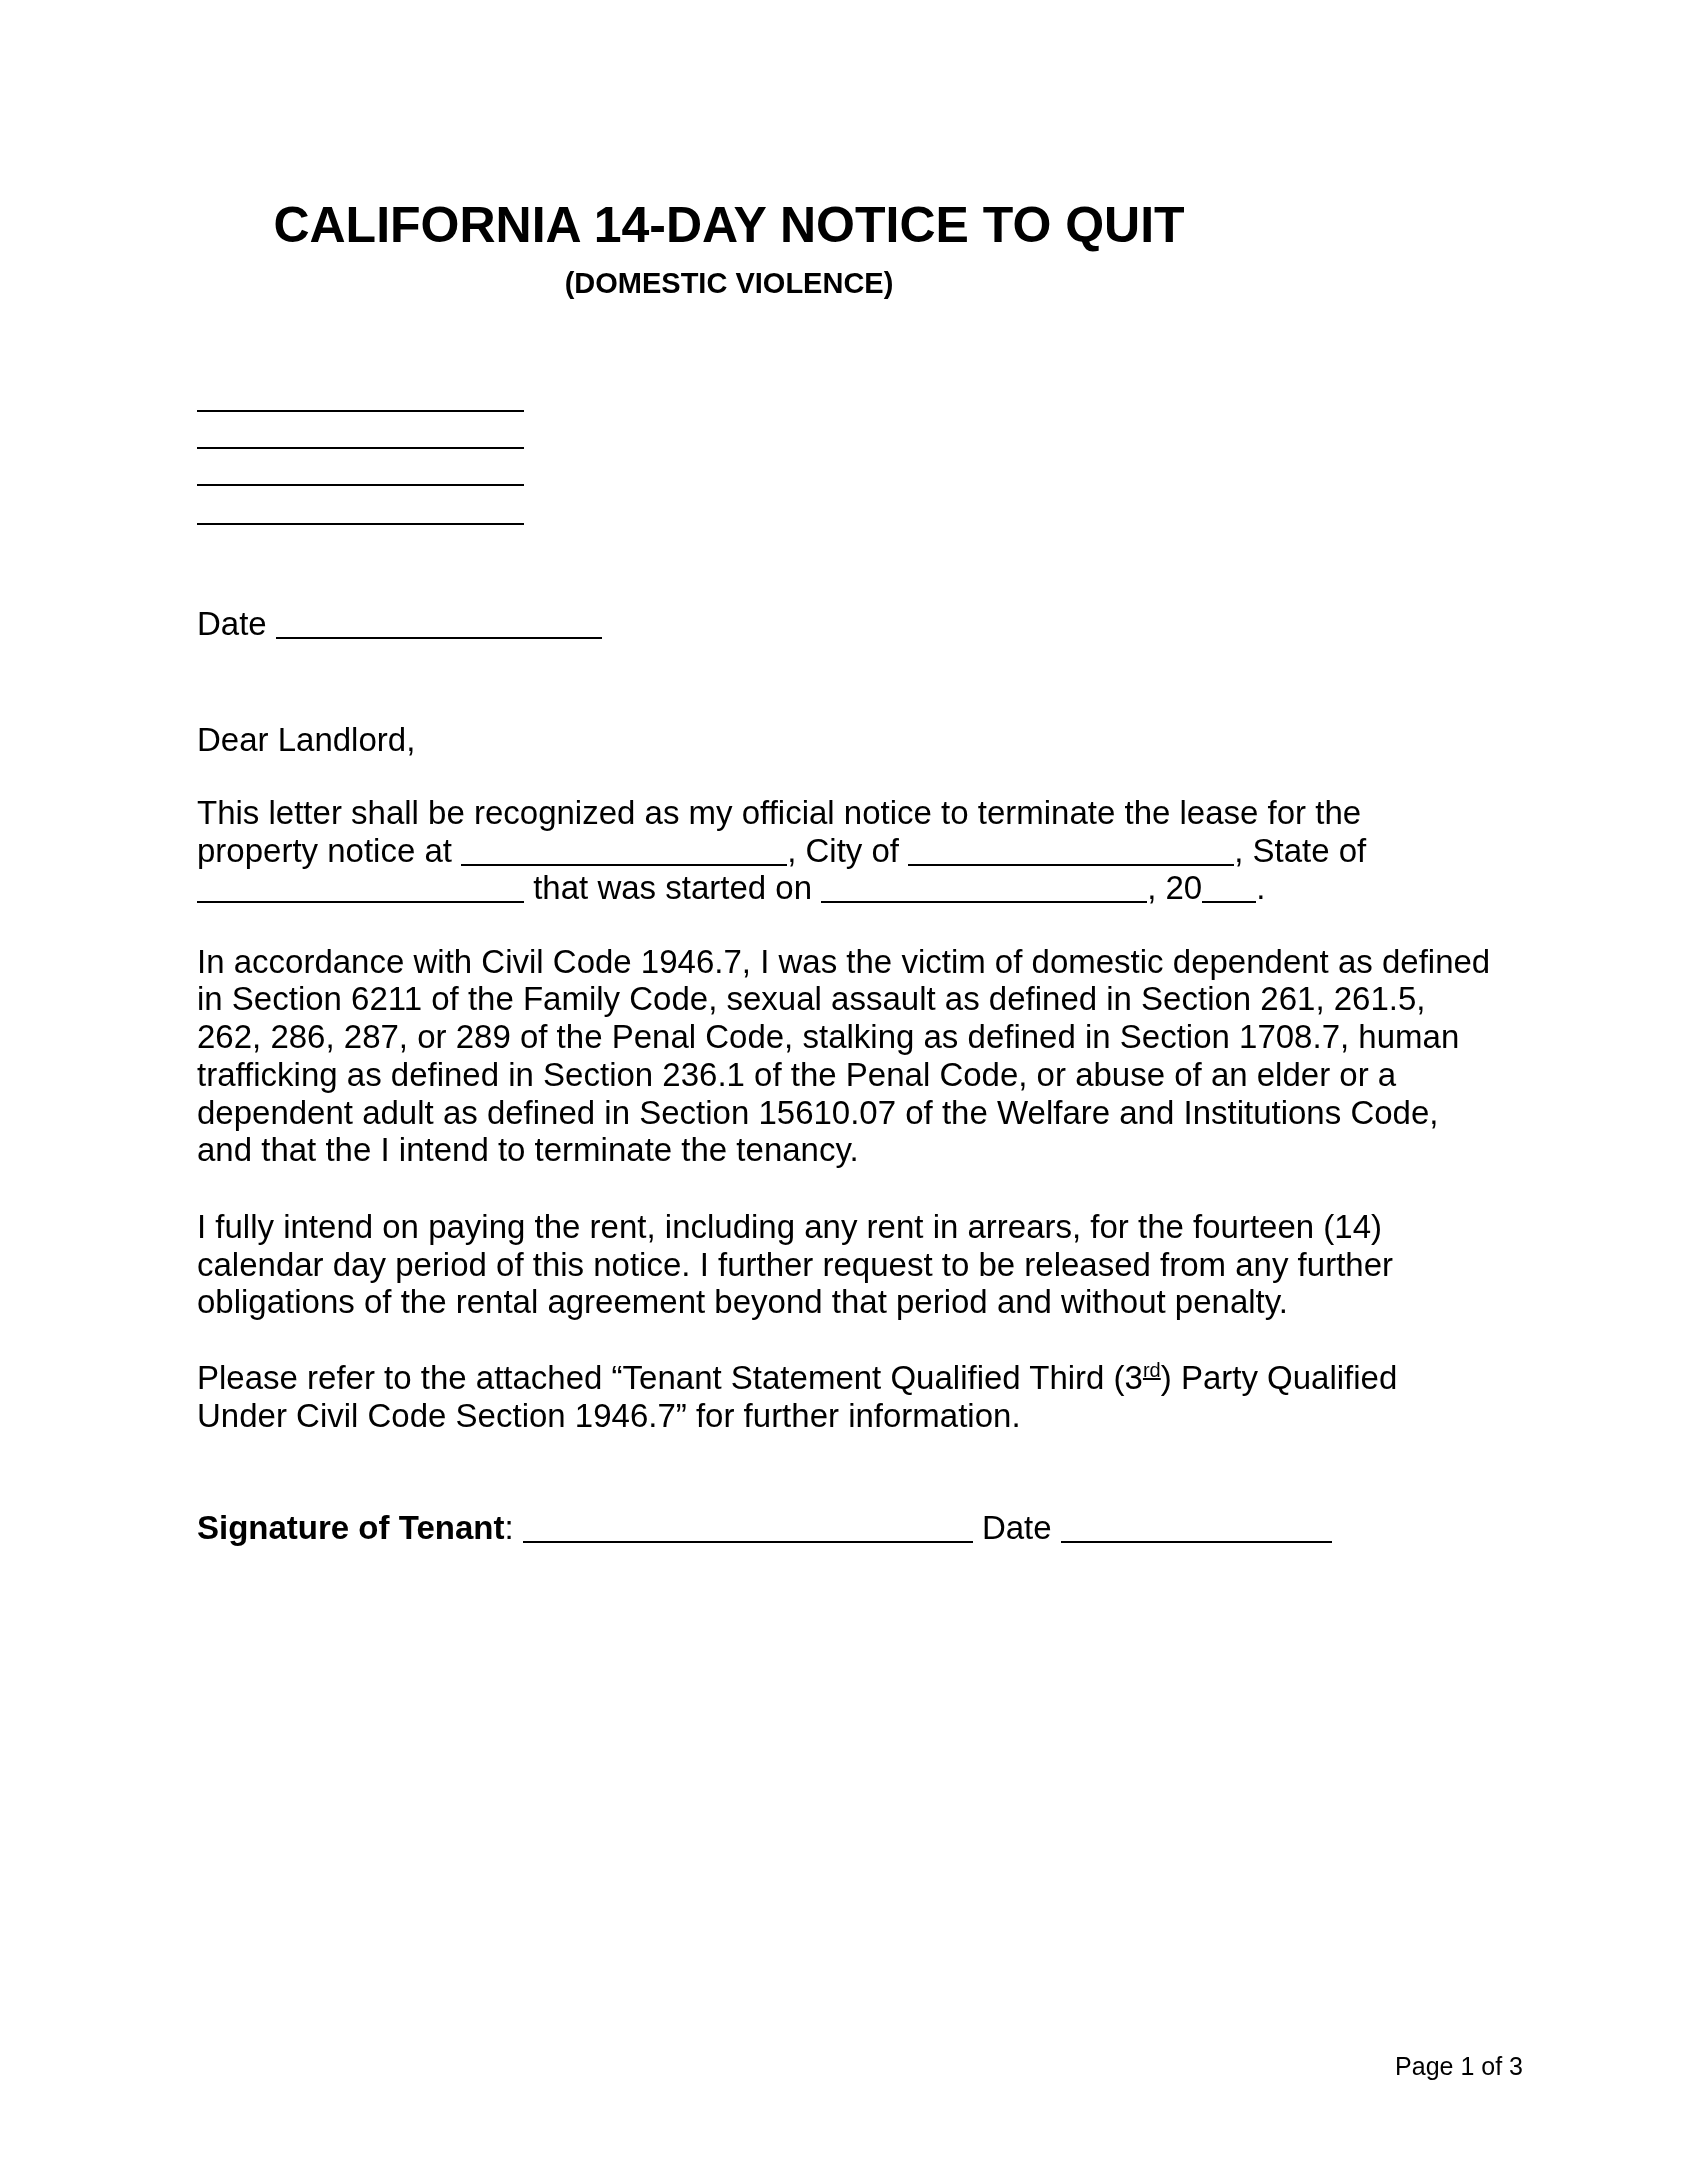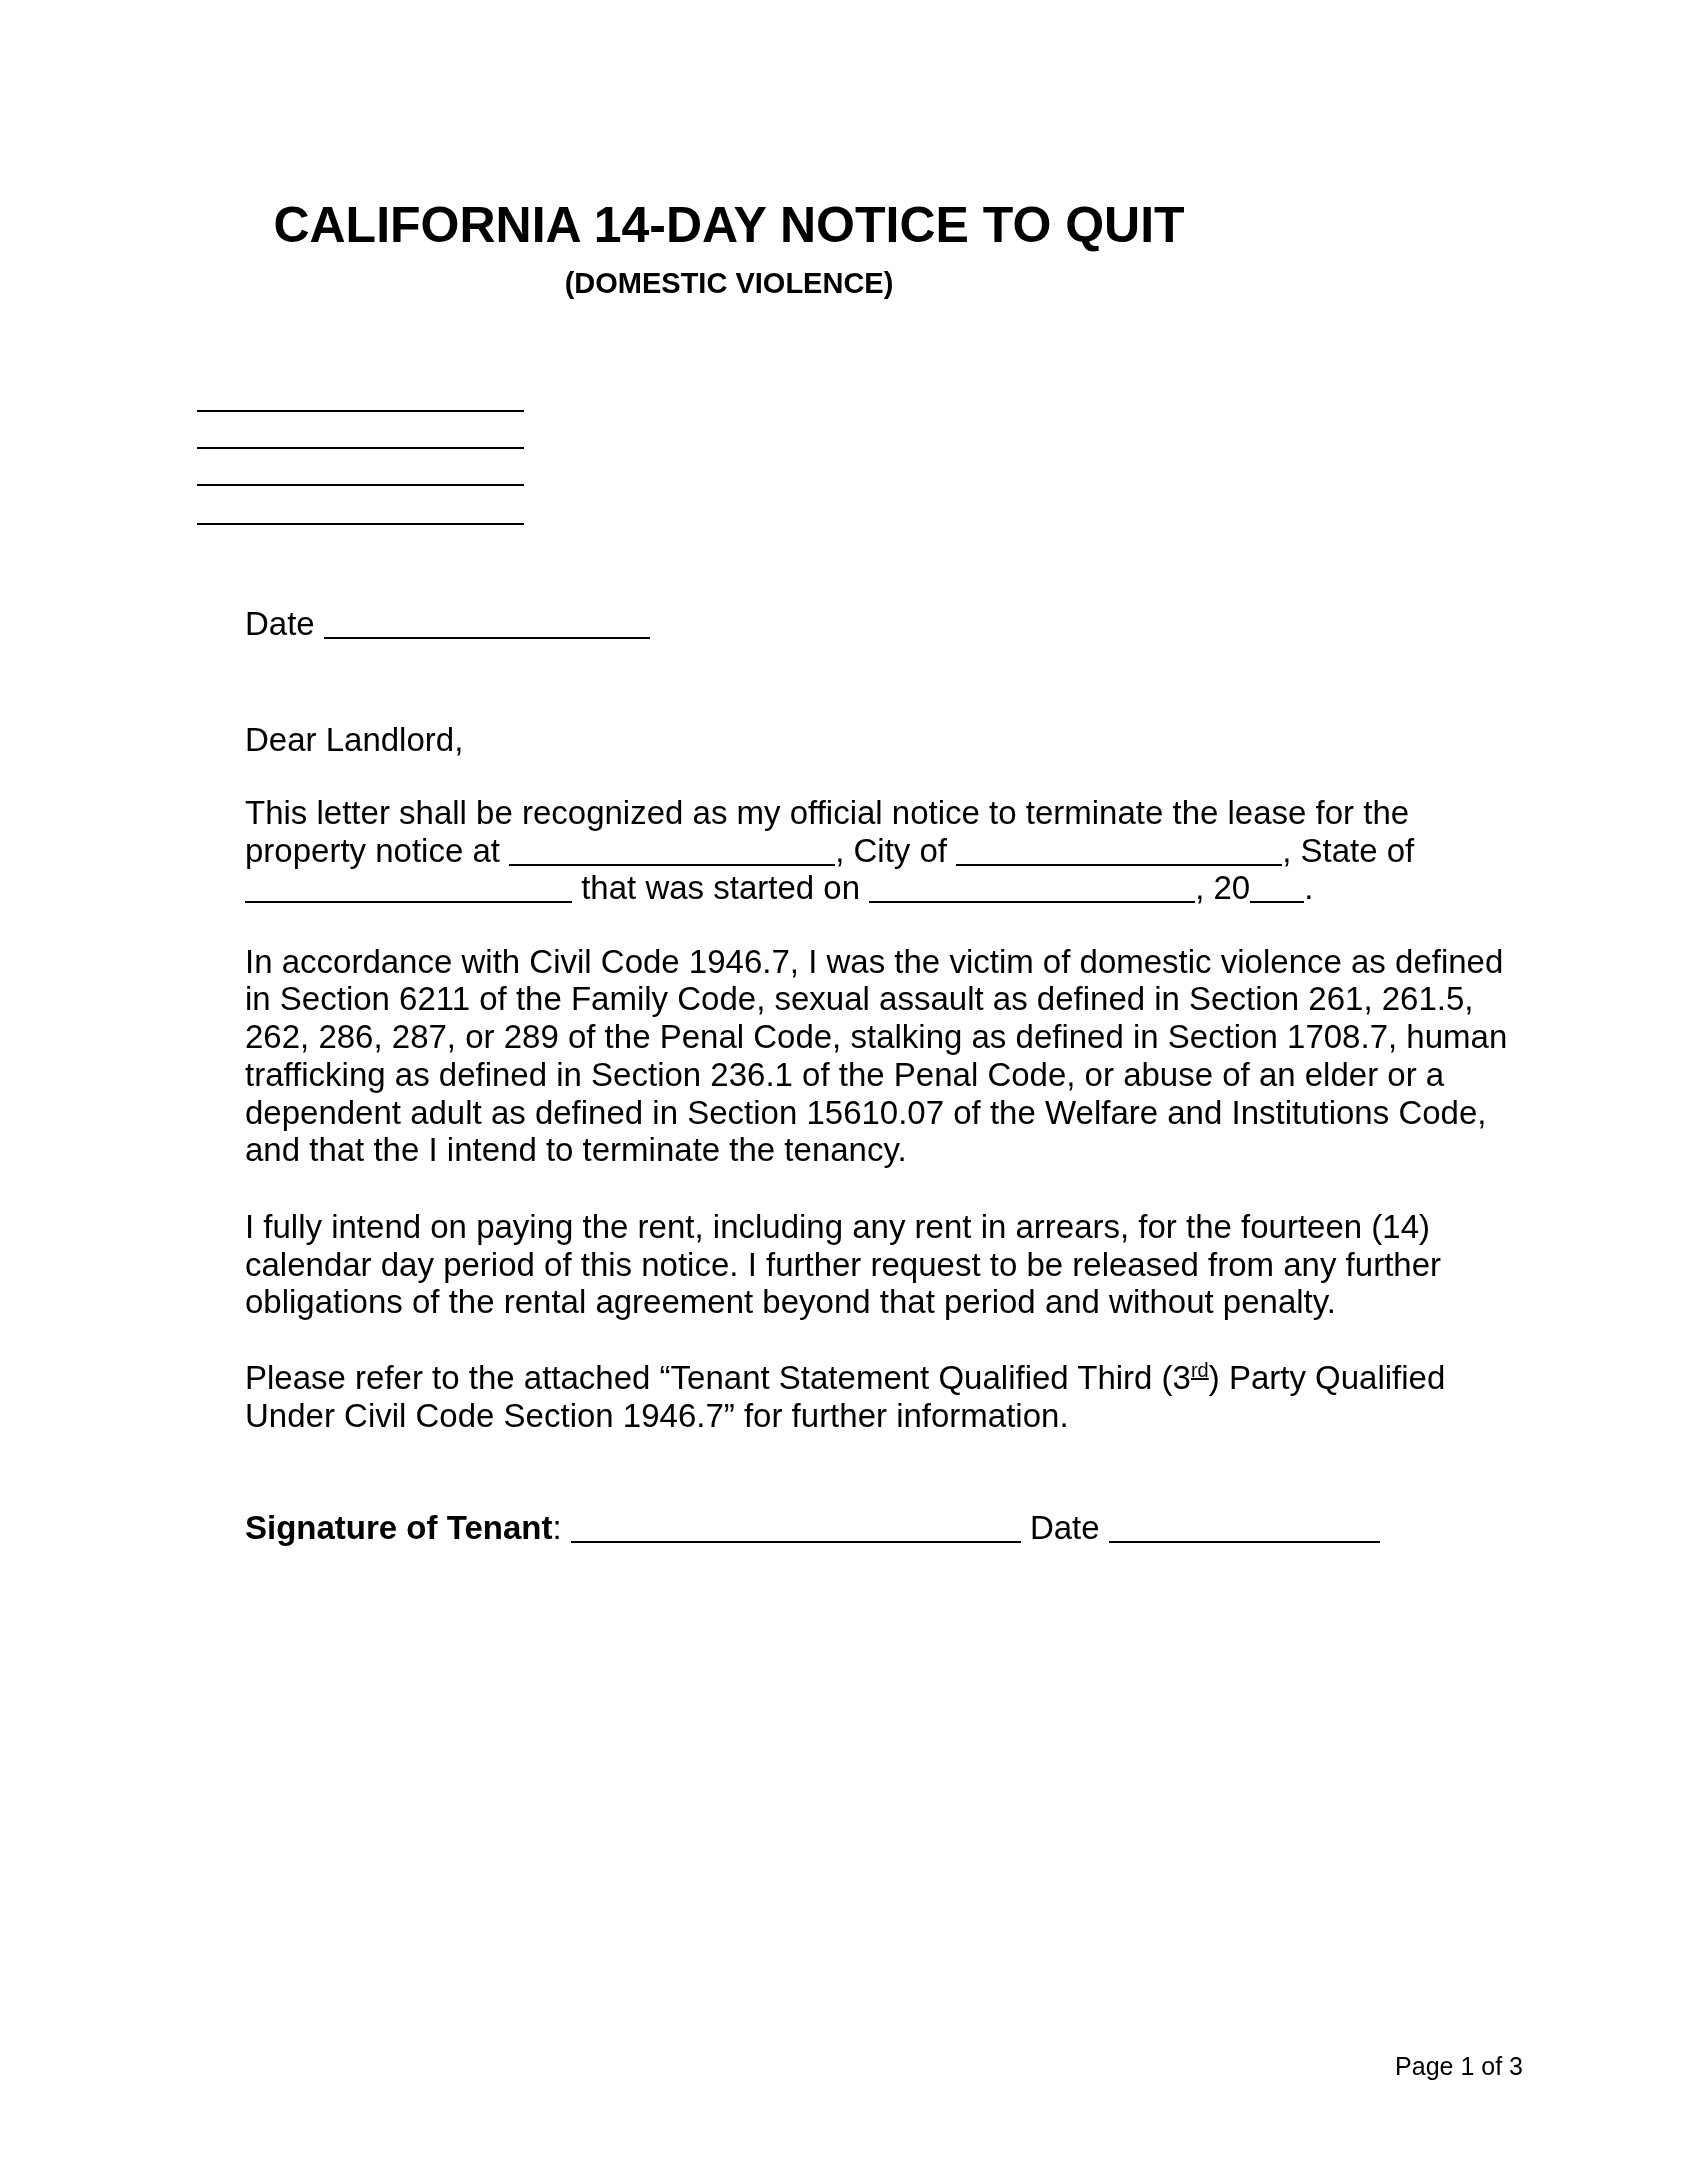--- a/index.html
+++ b/index.html
@@ -3,21 +3,21 @@
 <meta charset="utf-8">
 <style>
   html, body { margin:0; padding:0; background:#ffffff; }
   body { width:1687px; height:2183px; position:relative; overflow:hidden;
          font-family:"Liberation Sans", sans-serif; color:#000; }
   .abs { position:absolute; }
   .title { left:0; width:1458px; text-align:center; font-weight:bold; white-space:nowrap; }
   .t1 { top:193px; font-size:50px; line-height:64px; }
   .t2 { top:258px; font-size:29px; line-height:50px; }
   .addr-line { left:197px; width:327px; height:0; border-top:2.6px solid #000; }
-  .body { font-size:33px; line-height:38px; white-space:nowrap; left:197px;margin-left:48px; }
+  .body { font-size:33px; line-height:38px; white-space:nowrap; left:197px; }
   .blank { display:inline-block; border-bottom:2.6px solid #000; height:26.5px; vertical-align:baseline; margin-bottom:-4px; }
   sup { font-size:20px; line-height:0; vertical-align:super;text-decoration:underline; }
   .footer { font-size:25px; line-height:30px; right:164px; top:2051px; white-space:nowrap; }
   b { font-weight:bold; }
 </style>
 </head>
 <body>
 
 <div class="abs title t1">CALIFORNIA 14-DAY NOTICE TO QUIT</div>
 <div class="abs title t2">(DOMESTIC VIOLENCE)</div>
@@ -39,21 +39,21 @@
   <span>property notice at</span>
   <span class="blank" style="width:326px"></span><span>, City of</span>
   <span class="blank" style="width:326px"></span><span>, State of</span>
 </div>
 <div class="abs body" style="top:869px">
   <span class="blank" style="width:327px"></span>
   <span>that was started on</span>
   <span class="blank" style="width:326px"></span><span>, 20</span><span class="blank" style="width:54px"></span><span>.</span>
 </div>
 
-<div class="abs body" style="top:943px">In accordance with Civil Code 1946.7, I was the victim of domestic violence as defined</div>
+<div class="abs body" style="top:943px">In accordance with Civil Code 1946.7, I was the victim of domestic dependent as defined</div>
 <div class="abs body" style="top:980px">in Section 6211 of the Family Code, sexual assault as defined in Section 261, 261.5,</div>
 <div class="abs body" style="top:1018px">262, 286, 287, or 289 of the Penal Code, stalking as defined in Section 1708.7, human</div>
 <div class="abs body" style="top:1056px">trafficking as defined in Section 236.1 of the Penal Code, or abuse of an elder or a</div>
 <div class="abs body" style="top:1094px">dependent adult as defined in Section 15610.07 of the Welfare and Institutions Code,</div>
 <div class="abs body" style="top:1131px">and that the I intend to terminate the tenancy.</div>
 
 <div class="abs body" style="top:1208px">I fully intend on paying the rent, including any rent in arrears, for the fourteen (14)</div>
 <div class="abs body" style="top:1246px">calendar day period of this notice. I further request to be released from any further</div>
 <div class="abs body" style="top:1283px">obligations of the rental agreement beyond that period and without penalty.</div>
 

